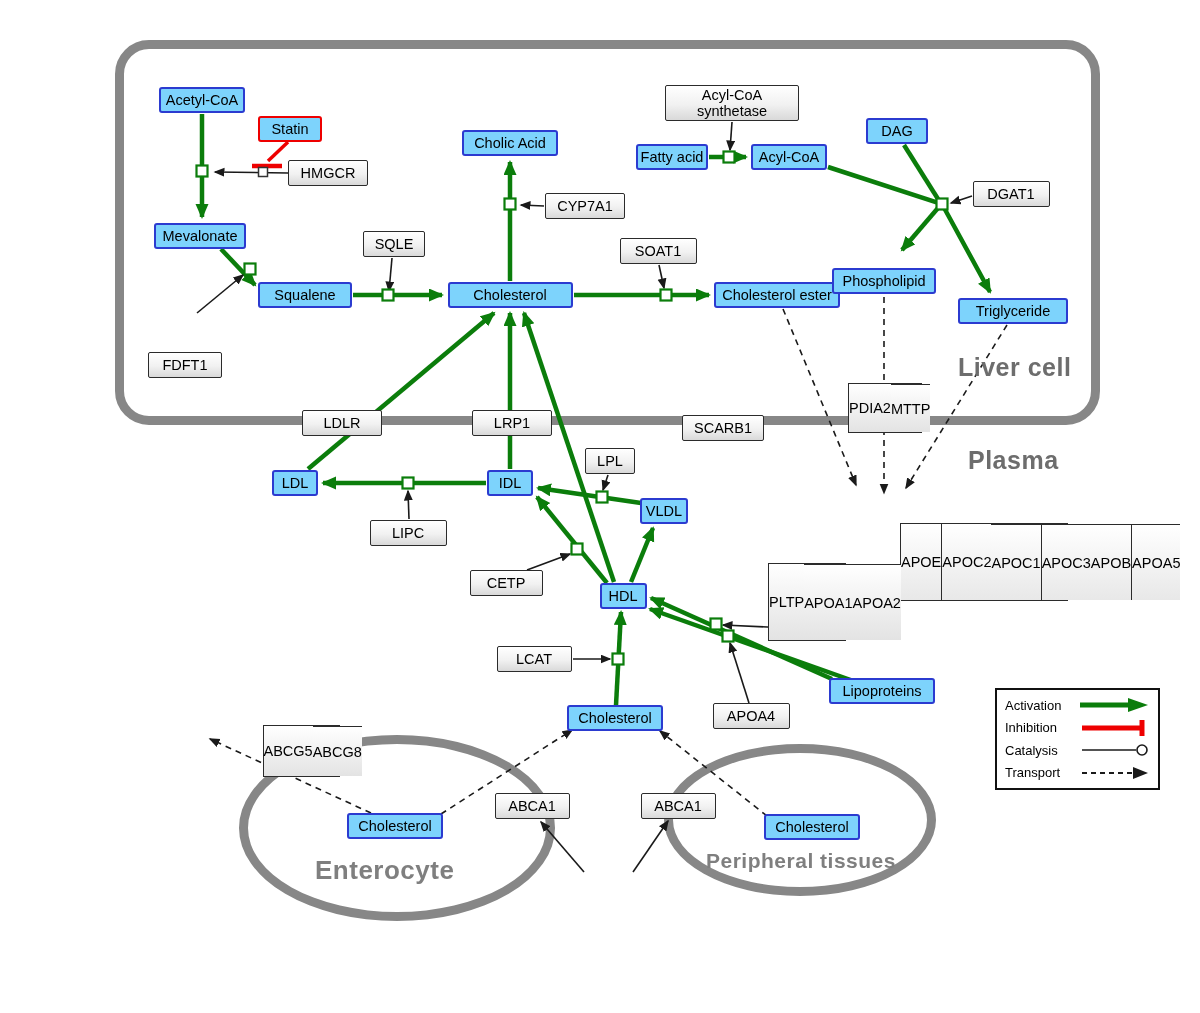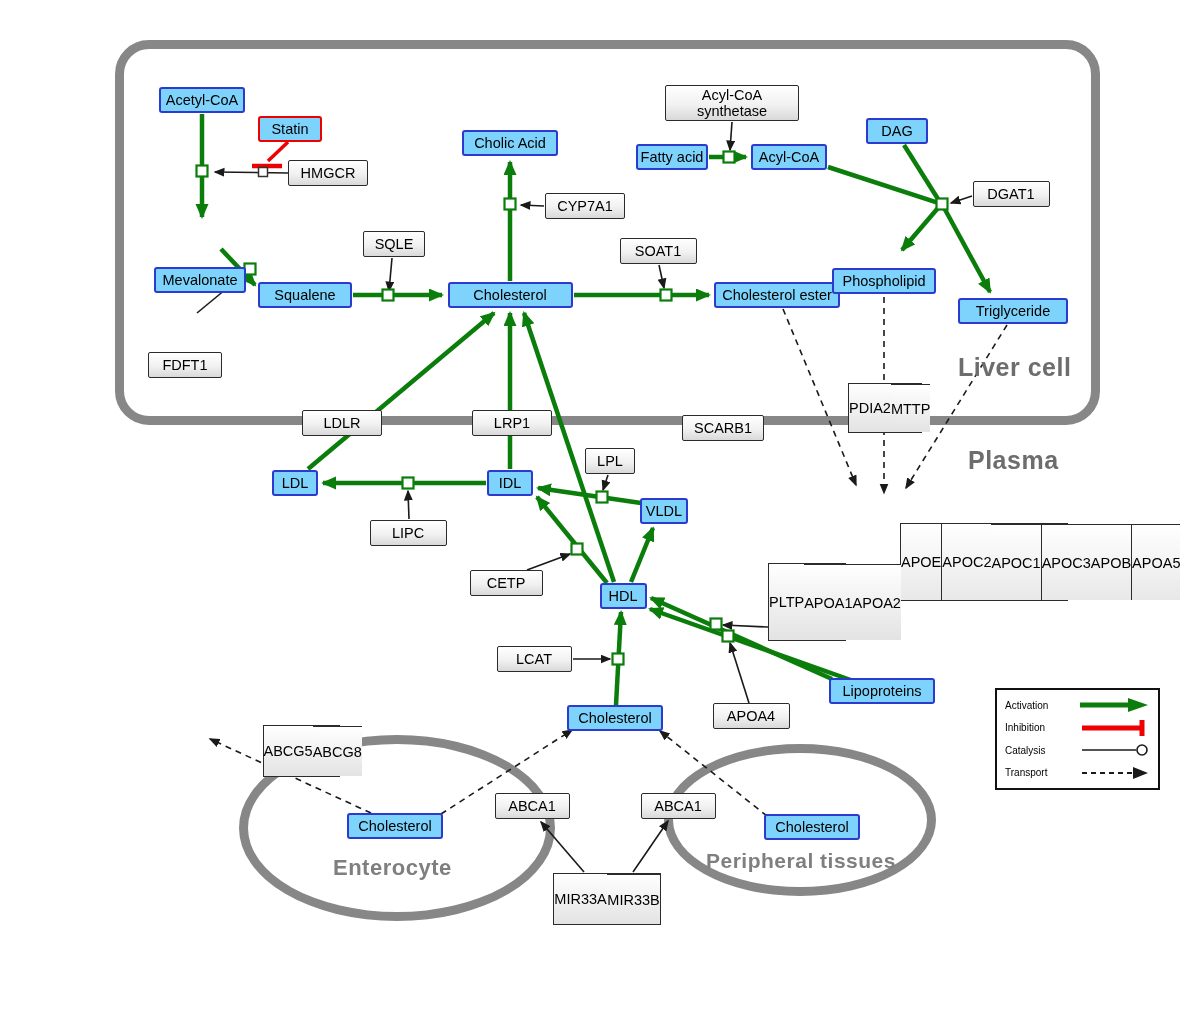--- a/index.html
+++ b/index.html
@@ -24,27 +24,27 @@
   .stack-row + .stack-row{border-top:1.4px solid #2b2b2b;}
   .trow{flex:1;display:flex;}
   .trow + .trow{border-top:1.4px solid #2b2b2b;}
   .tcell{flex:1;display:flex;align-items:center;justify-content:center;background:linear-gradient(180deg,#ffffff 0%,#e8e8e8 100%);}
   .tcell + .tcell{border-left:1.4px solid #2b2b2b;}
   .multiline{white-space:pre-line;text-align:center;line-height:16px;}
 
   .region-label{position:absolute;font-weight:bold;color:#6d6d6d;z-index:4;letter-spacing:0.5px;}
   #liver-label{left:958px;top:353px;font-size:25px;}
   #plasma-label{left:968px;top:446px;font-size:25px;}
-  #enterocyte-label{left:333px;top:855px;font-size:22px;color:#7f7f7f;}
+  #enterocyte-label{left:315px;top:855px;font-size:26px;color:#7f7f7f;}
   #peripheral-label{left:706px;top:849px;font-size:21px;color:#7f7f7f;}
 
   #legend{position:absolute;left:995px;top:688px;width:165px;height:102px;box-sizing:border-box;
           border:2px solid #111;background:#fff;z-index:4;display:flex;flex-direction:column;
           justify-content:space-around;padding:4px 8px;}
-  .legend-row{display:flex;align-items:center;justify-content:space-between;height:20px;font-size:10px;color:#000;}
+  .legend-row{display:flex;align-items:center;justify-content:space-between;height:20px;font-size:13px;color:#000;}
   .legend-sample{width:72px;height:18px;flex:0 0 auto;}
 </style>
 </head>
 <body>
 
 <div id="stage">
 
   <div id="liver-compartment" class="compartment"></div>
   <div id="enterocyte-compartment" class="compartment"></div>
   <div id="peripheral-compartment" class="compartment"></div>
@@ -117,21 +117,21 @@
         <rect x="722.5" y="630.5" width="11" height="11" fill="#ffffff" stroke="#0b7d0b" stroke-width="2.2"></rect>
         <rect x="612.5" y="653.5" width="11" height="11" fill="#ffffff" stroke="#0b7d0b" stroke-width="2.2"></rect>
         <rect x="258.5" y="167.5" width="9" height="9" fill="#ffffff" stroke="#333333" stroke-width="1.5"></rect>
       </g>
   </svg>
 
   <div id="node-layer">
       <div class="node metabolite" style="left: 159px; top: 87px; width: 86px; height: 26px;">Acetyl-CoA</div>
       <div class="node inhibitor" style="left: 258px; top: 116px; width: 64px; height: 26px;">Statin</div>
       <div class="node protein" style="left: 288px; top: 160px; width: 80px; height: 26px;">HMGCR</div>
-      <div class="node metabolite" style="left: 154px; top: 223px; width: 92px; height: 26px; margin-top: 44px;">Mevalonate</div>
+      <div class="node metabolite" style="left: 154px; top: 223px; width: 92px; height: 26px;">Mevalonate</div>
       <div class="node protein" style="left: 148px; top: 313px; width: 74px; height: 26px; margin-top: 39px;">FDFT1</div>
       <div class="node metabolite" style="left: 258px; top: 282px; width: 94px; height: 26px;">Squalene</div>
       <div class="node protein" style="left: 363px; top: 231px; width: 62px; height: 26px;">SQLE</div>
       <div class="node metabolite" style="left: 447.5px; top: 282px; width: 125px; height: 26px;">Cholesterol</div>
       <div class="node metabolite" style="left: 462px; top: 130px; width: 96px; height: 26px;">Cholic Acid</div>
       <div class="node protein" style="left: 545px; top: 193px; width: 80px; height: 26px;">CYP7A1</div>
       <div class="node protein" style="left: 619.5px; top: 238px; width: 77px; height: 26px;">SOAT1</div>
       <div class="node metabolite" style="left: 714px; top: 282px; width: 126px; height: 26px;">Cholesterol ester</div>
       <div class="node protein" style="left: 665px; top: 85px; width: 134px; height: 36px;">
         <span class="multiline">Acyl-CoA
@@ -181,24 +181,20 @@
       <div class="node protein" style="left: 712.5px; top: 703px; width: 77px; height: 26px;">APOA4</div>
       <div class="node metabolite" style="left: 567px; top: 705px; width: 96px; height: 26px;">Cholesterol</div>
       <div class="node stack" style="left: 262.5px; top: 725px; width: 77px; height: 52px;">
         <div class="stack-row">ABCG5</div>
         <div class="stack-row">ABCG8</div>
       </div>
       <div class="node metabolite" style="left: 347px; top: 813px; width: 96px; height: 26px;">Cholesterol</div>
       <div class="node protein" style="left: 494.5px; top: 793px; width: 75px; height: 26px;">ABCA1</div>
       <div class="node protein" style="left: 640.5px; top: 793px; width: 75px; height: 26px;">ABCA1</div>
       <div class="node metabolite" style="left: 764px; top: 814px; width: 96px; height: 26px;">Cholesterol</div>
-      <div class="node stack" style="left: 553px; top: 873px; width: 108px; height: 52px;">
-        <div class="stack-row">MIR33A</div>
-        <div class="stack-row">MIR33B</div>
-      </div>
     </div>
 
   <div id="liver-label" class="region-label">Liver cell</div>
   <div id="plasma-label" class="region-label">Plasma</div>
   <div id="enterocyte-label" class="region-label">Enterocyte</div>
   <div id="peripheral-label" class="region-label">Peripheral tissues</div>
 
   <div id="legend">
       <div class="legend-row">
         <span>Activation</span>

